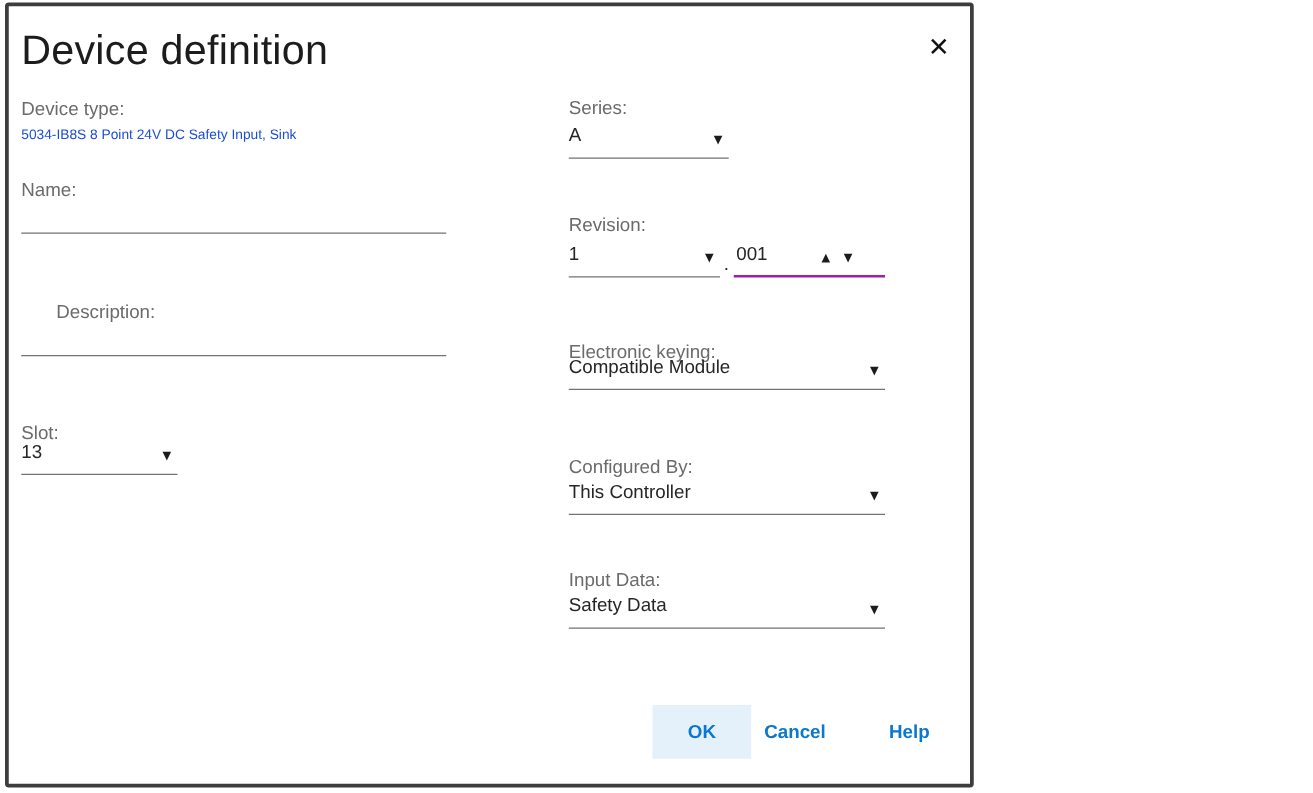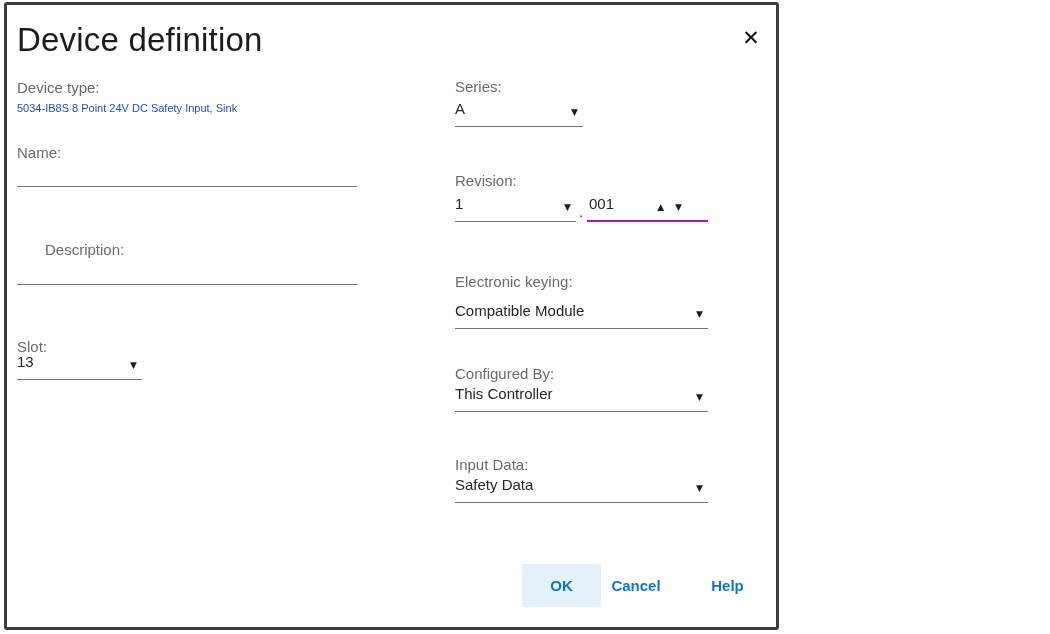--- a/index.html
+++ b/index.html
@@ -168,21 +168,21 @@
   <div class="rev-sep" style="left:572px; top:198px;">.</div>
   <div class="spinfield" style="left:580px; top:189px; width:121px;">
     <span class="val">001</span>
     <span class="spin-arrows">
       <span>▲</span>
       <span>▼</span>
     </span>
   </div>
 
   <div class="field-label" style="left:448px; top:268px;">Electronic keying:</div>
-  <div class="uselect" style="left:448px; top:296px; width:253px;">
+  <div class="uselect" style="left:448px; top:279px; width:253px;">
     <span class="val">Compatible Module</span>
     <span class="dd-arrow">▼</span>
   </div>
 
   <div class="field-label" style="left:448px; top:360px;">Configured By:</div>
   <div class="uselect" style="left:448px; top:379px; width:253px;">
     <span class="val">This Controller</span>
     <span class="dd-arrow">▼</span>
   </div>
 

